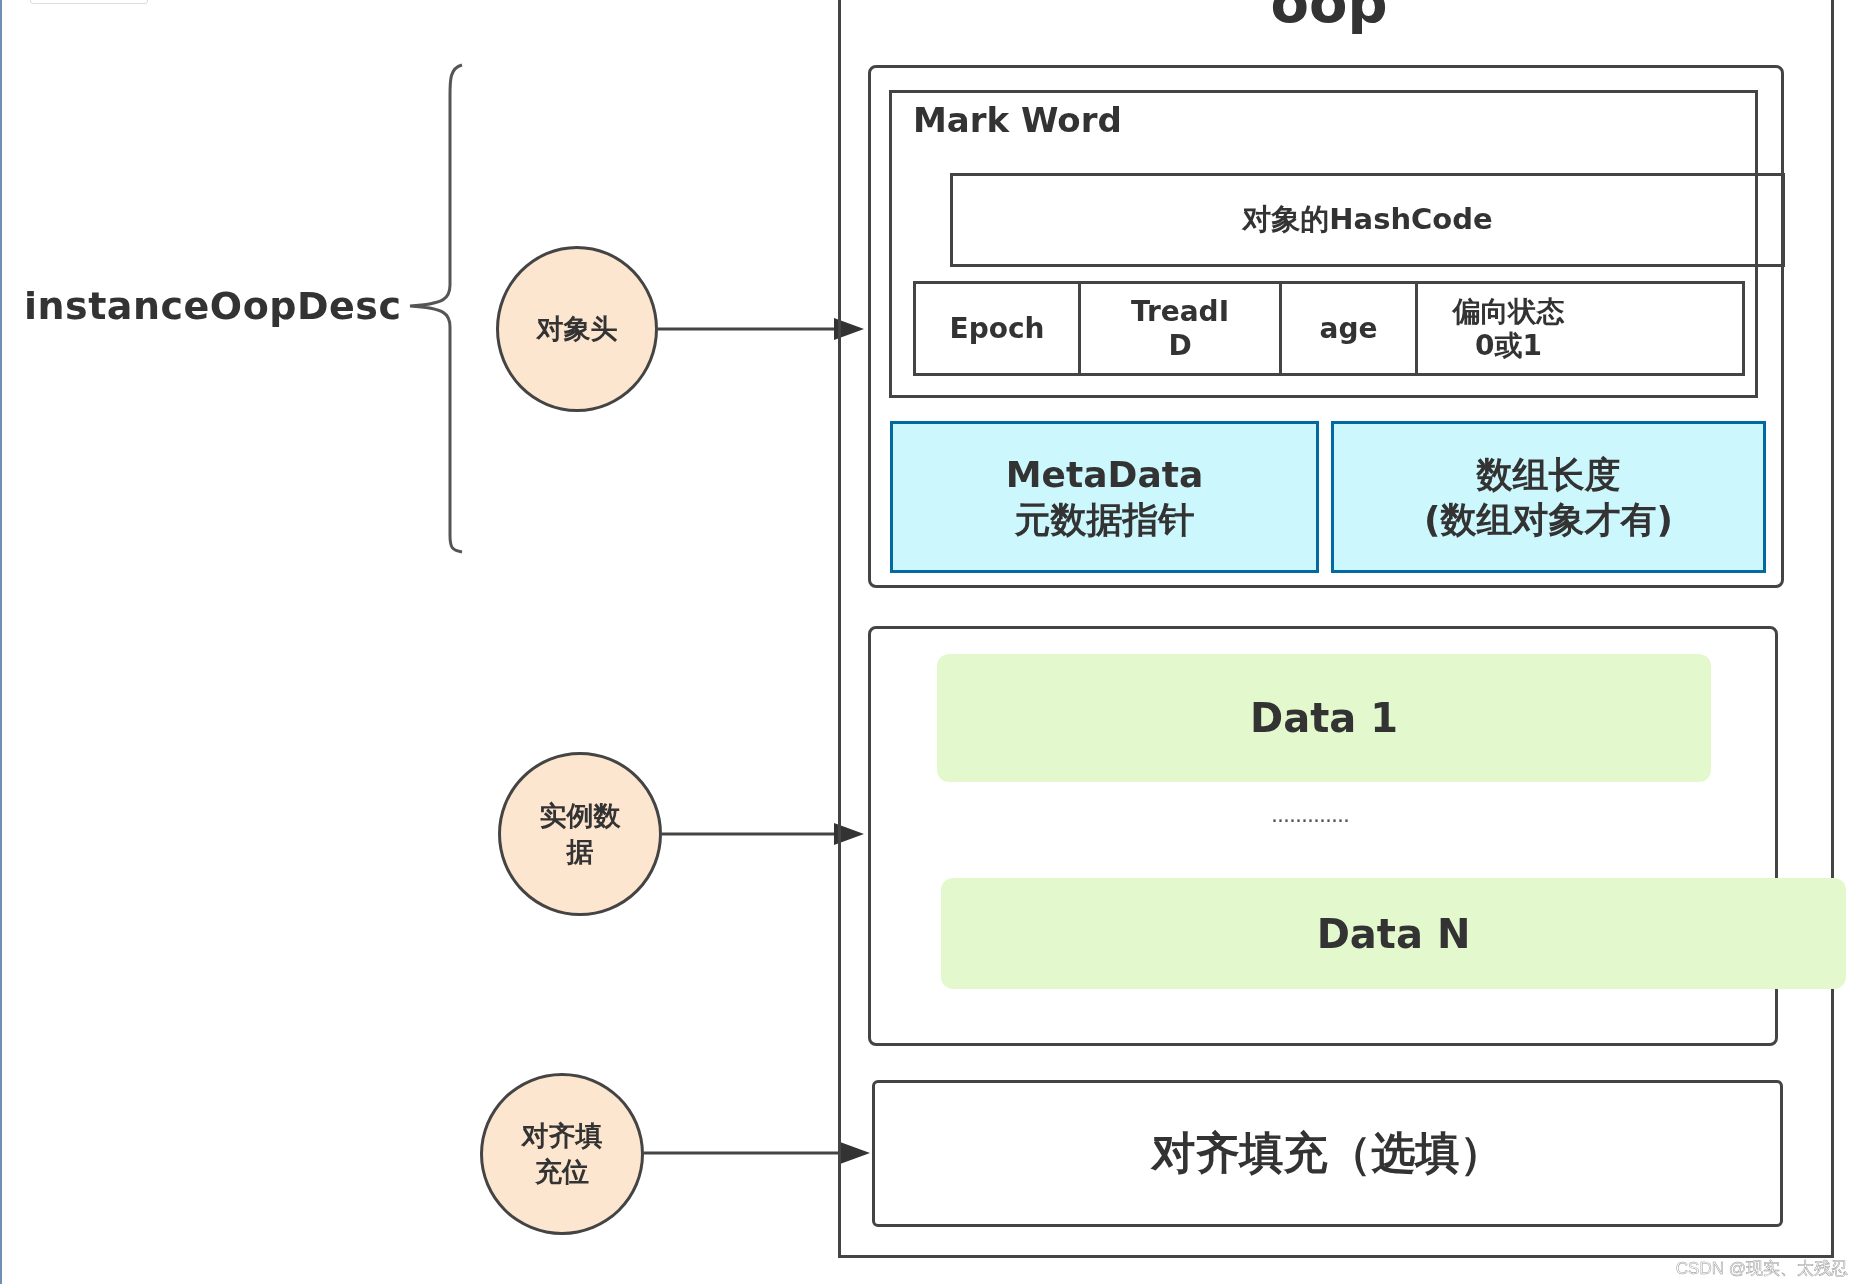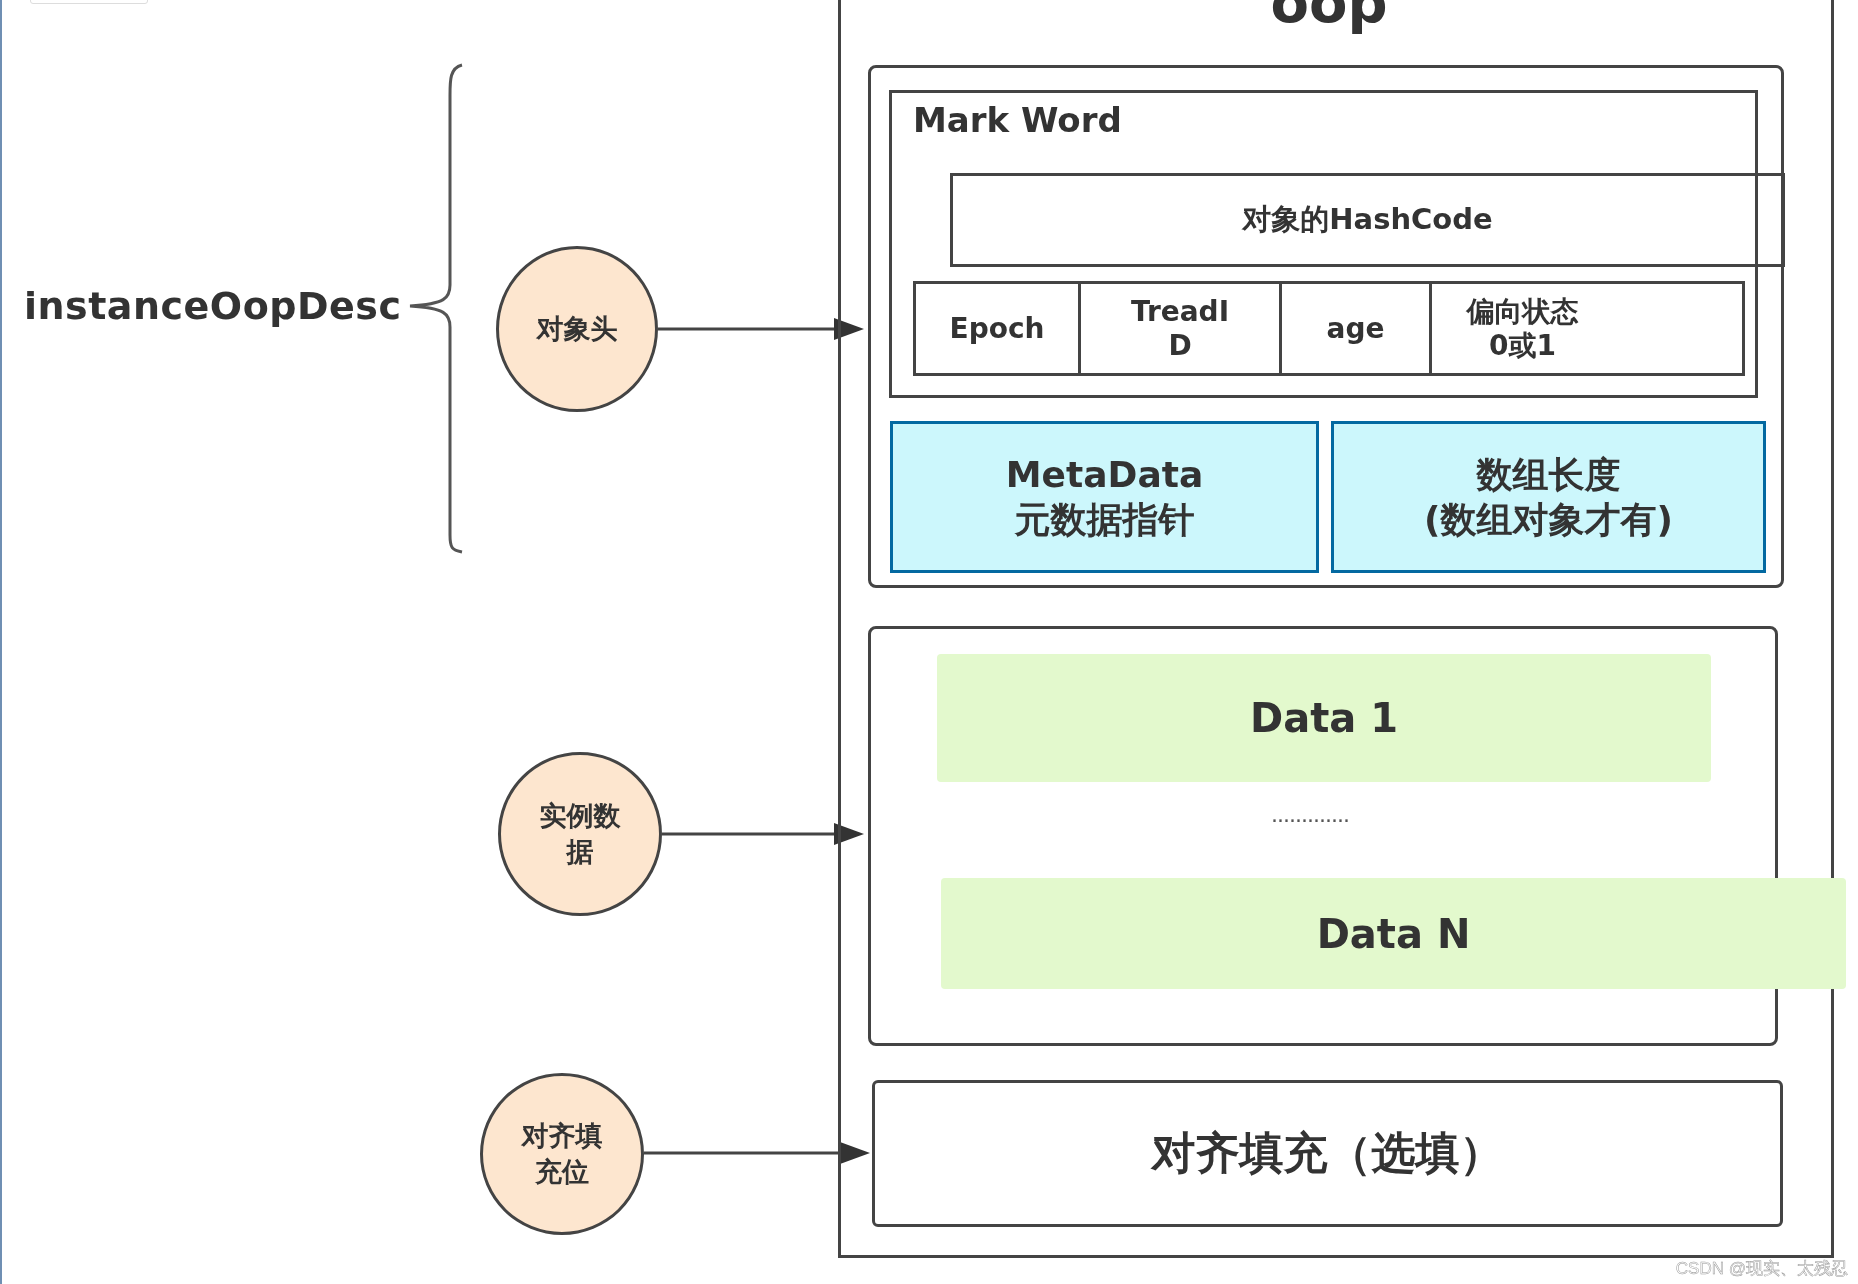--- a/index.html
+++ b/index.html
@@ -10,26 +10,26 @@
   .title-label{left:24px;top:284px;font-size:38px;font-weight:600;color:#333;letter-spacing:0.5px;}
   .oop-title{left:1229px;top:-30px;width:200px;text-align:center;font-size:56px;font-weight:700;color:#333;}
   .outer{left:838px;top:-10px;width:996px;height:1268px;border:3px solid #444;}
   .header-box{left:868px;top:65px;width:916px;height:523px;border:3px solid #444;border-radius:8px;background:#fff;}
   .markword-box{left:889px;top:90px;width:869px;height:308px;border:3px solid #444;background:#fff;}
   .markword-label{left:913px;top:100px;font-size:34px;font-weight:600;color:#333;}
   .hash-box{left:910px;top:173px;width:835px;height:94px;border:3px solid #444;display:flex;align-items:center;justify-content:center;font-size:29px;font-weight:600;color:#333;margin-left:40px;}
   .cells{left:913px;top:281px;width:832px;height:95px;border:3px solid #444;display:flex;}
   .cell{height:100%;border-right:3px solid #444;display:flex;flex-direction:column;align-items:center;justify-content:center;font-size:28px;font-weight:600;color:#333;text-align:center;line-height:1.2;overflow:hidden;box-sizing:border-box;}
   .cell:last-child{border-right:none;}
-  .c1{width:165px;}.c2{width:201px;}.c3{width:150px;}.c4{width:173px;padding-left:8px;}.c5{flex:1;}
+  .c1{width:165px;}.c2{width:201px;}.c3{width:136px;}.c4{width:173px;padding-left:8px;}.c5{flex:1;}
   .blue{background:#ccf7fc;border:3px solid #0369a1;display:flex;flex-direction:column;align-items:center;justify-content:center;font-size:36px;font-weight:700;color:#333;line-height:1.25;}
   .meta{left:890px;top:421px;width:429px;height:152px;}
   .arrlen{left:1331px;top:421px;width:435px;height:152px;font-weight:600;}
   .inst-box{left:868px;top:626px;width:910px;height:420px;border:3px solid #444;border-radius:8px;background:#fff;}
-  .green{background:#e3f9cd;border-radius:4px;display:flex;align-items:center;justify-content:center;font-size:40px;font-weight:700;color:#333;}
+  .green{background:#e3f9cd;border-radius:12px;display:flex;align-items:center;justify-content:center;font-size:40px;font-weight:700;color:#333;}
   .data1{left:937px;top:654px;width:774px;height:128px;}
   .datan{left:941px;top:878px;width:905px;height:111px;}
   .dots{left:1260px;top:808px;width:100px;text-align:center;font-size:22px;color:#555;letter-spacing:-1px;}
   .pad-box{left:872px;top:1080px;width:911px;height:147px;border:3px solid #444;border-radius:6px;background:#fff;display:flex;align-items:center;justify-content:center;font-size:44px;font-weight:700;color:#333;}
   .circle{border-radius:50%;background:#fde6cf;border:3px solid #444;display:flex;align-items:center;justify-content:center;text-align:center;font-size:27px;font-weight:600;color:#333;line-height:1.35;}
   .circ1{left:496px;top:246px;width:162px;height:166px;}
   .circ2{left:498px;top:752px;width:164px;height:164px;}
   .circ3{left:480px;top:1073px;width:164px;height:162px;}
   .watermark{right:10px;bottom:4px;font-size:17px;color:#bbb;font-family:"Liberation Sans",sans-serif;-webkit-text-stroke:0.5px #999;color:#fff;}
   svg.overlay{position:absolute;left:0;top:0;}

